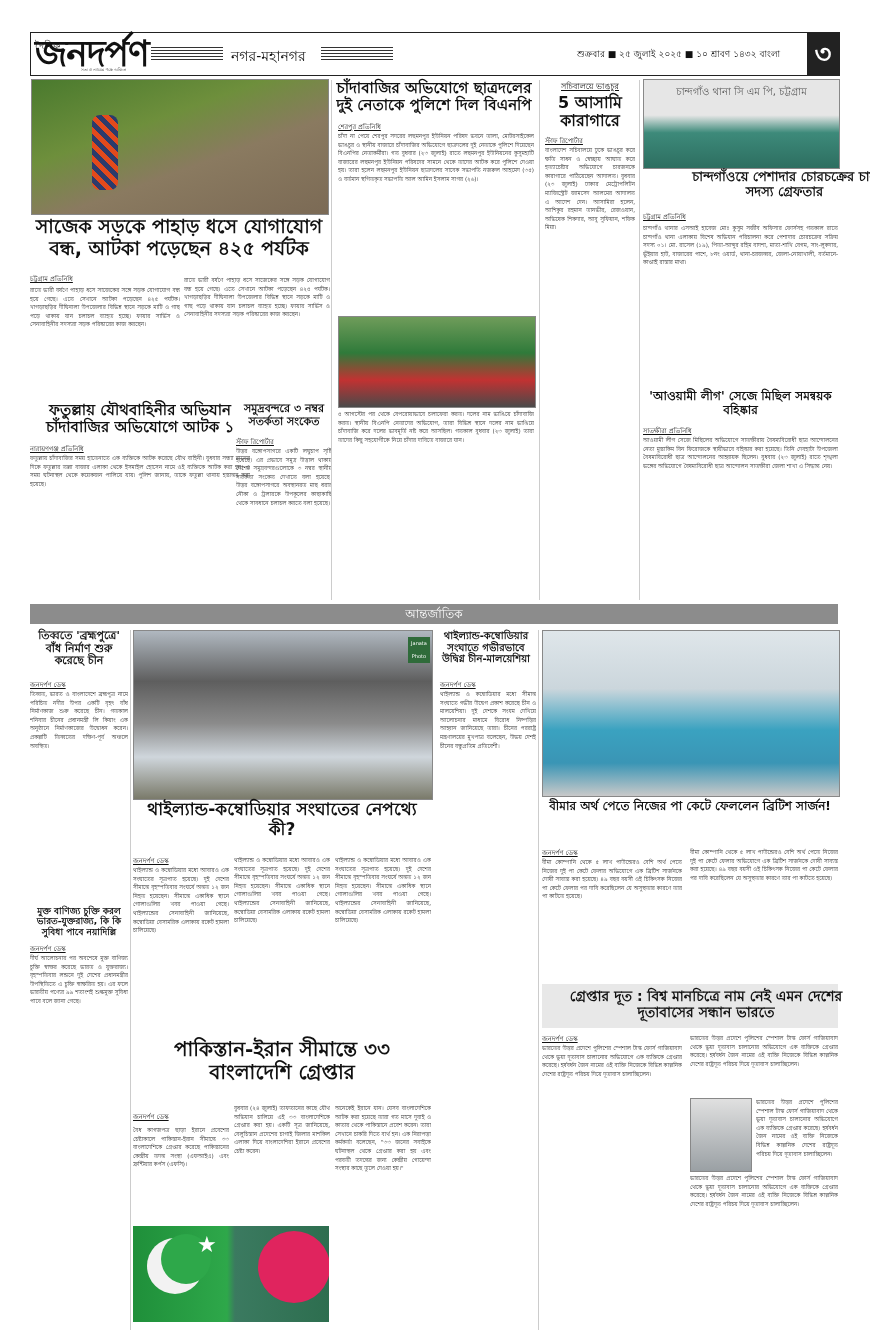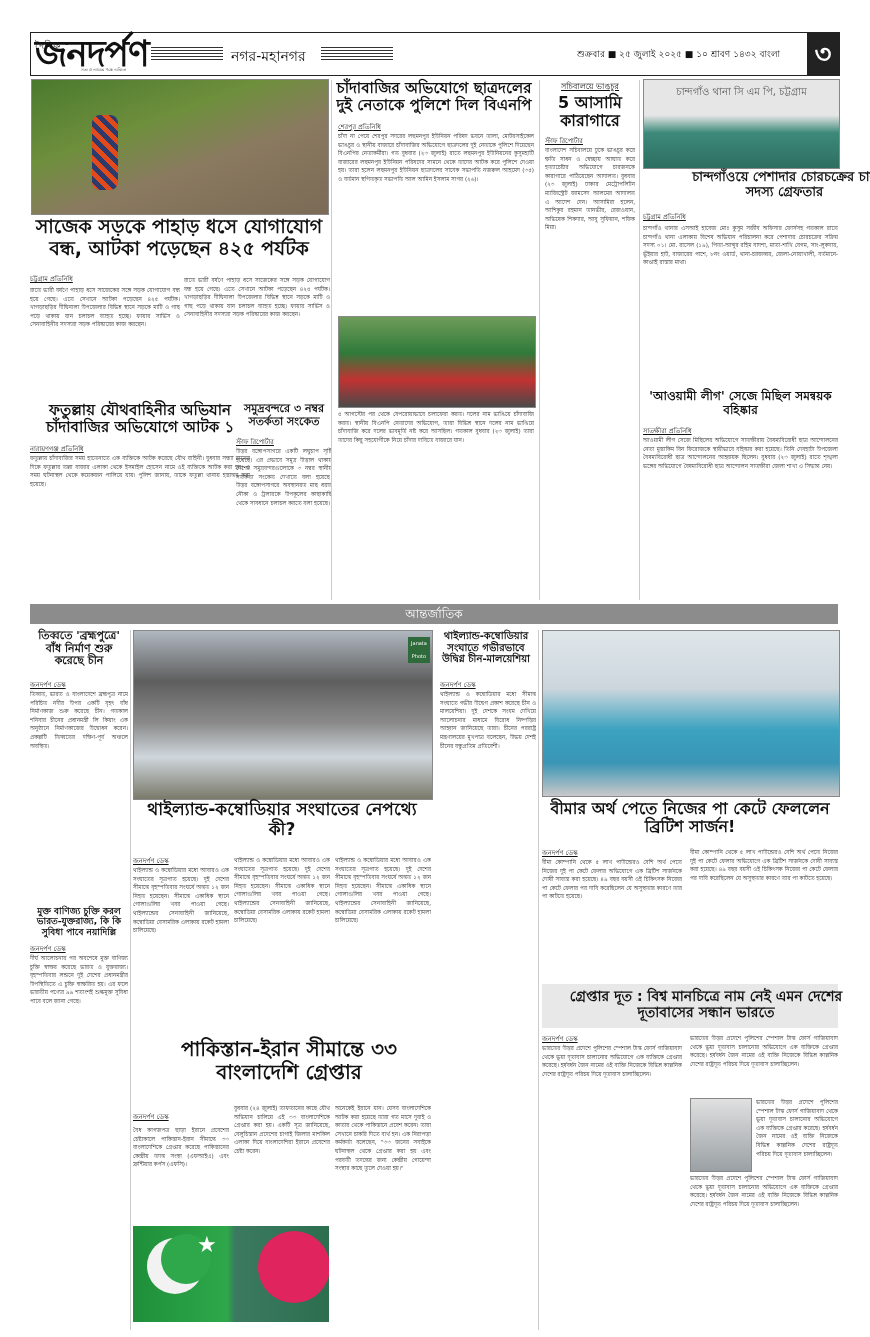--- a/index.html
+++ b/index.html
@@ -91,35 +91,35 @@
 <div class="byline" style="left:133px;top:856px;">জনদর্পণ ডেস্ক</div>
 <div class="body" style="left:133px;top:866px;width:96px;height:160px;">থাইল্যান্ড ও কম্বোডিয়ার মধ্যে আবারও এক সংঘাতের সূত্রপাত হয়েছে। দুই দেশের সীমান্তে বৃহস্পতিবার সংঘর্ষে অন্তত ১২ জন নিহত হয়েছেন। সীমান্তে একাধিক স্থানে গোলাগুলির খবর পাওয়া গেছে। থাইল্যান্ডের সেনাবাহিনী জানিয়েছে, কম্বোডিয়া বেসামরিক এলাকায় রকেট হামলা চালিয়েছে।</div>
 <div class="body" style="left:234px;top:856px;width:96px;height:170px;">থাইল্যান্ড ও কম্বোডিয়ার মধ্যে আবারও এক সংঘাতের সূত্রপাত হয়েছে। দুই দেশের সীমান্তে বৃহস্পতিবার সংঘর্ষে অন্তত ১২ জন নিহত হয়েছেন। সীমান্তে একাধিক স্থানে গোলাগুলির খবর পাওয়া গেছে। থাইল্যান্ডের সেনাবাহিনী জানিয়েছে, কম্বোডিয়া বেসামরিক এলাকায় রকেট হামলা চালিয়েছে।</div>
 <div class="body" style="left:335px;top:856px;width:96px;height:170px;">থাইল্যান্ড ও কম্বোডিয়ার মধ্যে আবারও এক সংঘাতের সূত্রপাত হয়েছে। দুই দেশের সীমান্তে বৃহস্পতিবার সংঘর্ষে অন্তত ১২ জন নিহত হয়েছেন। সীমান্তে একাধিক স্থানে গোলাগুলির খবর পাওয়া গেছে। থাইল্যান্ডের সেনাবাহিনী জানিয়েছে, কম্বোডিয়া বেসামরিক এলাকায় রকেট হামলা চালিয়েছে।</div>
 
 <div class="headline" style="left:436px;top:630px;width:100px;font-size:10px;">থাইল্যান্ড-কম্বোডিয়ার সংঘাতে গভীরভাবে উদ্বিগ্ন চীন-মালয়েশিয়া</div>
 <div class="byline" style="left:440px;top:680px;">জনদর্পণ ডেস্ক</div>
 <div class="body" style="left:440px;top:690px;width:96px;height:640px;">থাইল্যান্ড ও কম্বোডিয়ার মধ্যে সীমান্ত সংঘাতে গভীর উদ্বেগ প্রকাশ করেছে চীন ও মালয়েশিয়া। দুই দেশকে সংযম দেখিয়ে আলোচনার মাধ্যমে বিরোধ নিষ্পত্তির আহ্বান জানিয়েছে তারা। চীনের পররাষ্ট্র মন্ত্রণালয়ের মুখপাত্র বলেছেন, উভয় দেশই চীনের বন্ধুপ্রতিম প্রতিবেশী।</div>
 
 <div class="photo" style="left:542px;top:630px;width:296px;height:165px;background:linear-gradient(180deg,#dfe6ea 0%,#cbd6dc 35%,#3aa2c0 60%,#3a95b5 80%,#c9c9c9 100%);"></div>
-<div class="headline" style="left:542px;top:800px;width:296px;font-size:16px;">বীমার অর্থ পেতে নিজের পা কেটে ফেললেন ব্রিটিশ সার্জন!</div>
+<div class="headline" style="left:542px;top:800px;width:296px;font-size:12px;">বীমার অর্থ পেতে নিজের পা কেটে ফেললেন ব্রিটিশ সার্জন!</div>
 <div class="byline" style="left:542px;top:848px;">জনদর্পণ ডেস্ক</div>
 <div class="body" style="left:542px;top:858px;width:140px;height:122px;">বীমা কোম্পানি থেকে ৫ লাখ পাউন্ডেরও বেশি অর্থ পেতে নিজের দুই পা কেটে ফেলার অভিযোগে এক ব্রিটিশ সার্জনকে দোষী সাব্যস্ত করা হয়েছে। ৪৯ বছর বয়সী ওই চিকিৎসক নিজের পা কেটে ফেলার পর দাবি করেছিলেন যে অসুস্থতার কারণে তার পা কাটতে হয়েছে।</div>
 <div class="body" style="left:690px;top:848px;width:148px;height:132px;">বীমা কোম্পানি থেকে ৫ লাখ পাউন্ডেরও বেশি অর্থ পেতে নিজের দুই পা কেটে ফেলার অভিযোগে এক ব্রিটিশ সার্জনকে দোষী সাব্যস্ত করা হয়েছে। ৪৯ বছর বয়সী ওই চিকিৎসক নিজের পা কেটে ফেলার পর দাবি করেছিলেন যে অসুস্থতার কারণে তার পা কাটতে হয়েছে।</div>
 
 <div class="gray-box" style="left:542px;top:984px;width:296px;height:44px;"></div>
 <div class="headline" style="left:542px;top:988px;width:296px;font-size:14px;padding-left:16px;">গ্রেপ্তার দূত : বিশ্ব মানচিত্রে নাম নেই এমন দেশের দূতাবাসের সন্ধান ভারতে</div>
 <div class="byline" style="left:542px;top:1034px;">জনদর্পণ ডেস্ক</div>
 <div class="body" style="left:542px;top:1044px;width:140px;height:290px;">ভারতের উত্তর প্রদেশে পুলিশের স্পেশাল টাস্ক ফোর্স গাজিয়াবাদ থেকে ভুয়া দূতাবাস চালানোর অভিযোগে এক ব্যক্তিকে গ্রেপ্তার করেছে। হর্ষবর্ধন জৈন নামের ওই ব্যক্তি নিজেকে বিভিন্ন কাল্পনিক দেশের রাষ্ট্রদূত পরিচয় দিয়ে দূতাবাস চালাচ্ছিলেন।</div>
 <div class="body" style="left:690px;top:1034px;width:148px;height:60px;">ভারতের উত্তর প্রদেশে পুলিশের স্পেশাল টাস্ক ফোর্স গাজিয়াবাদ থেকে ভুয়া দূতাবাস চালানোর অভিযোগে এক ব্যক্তিকে গ্রেপ্তার করেছে। হর্ষবর্ধন জৈন নামের ওই ব্যক্তি নিজেকে বিভিন্ন কাল্পনিক দেশের রাষ্ট্রদূত পরিচয় দিয়ে দূতাবাস চালাচ্ছিলেন।</div>
 <div class="photo" style="left:690px;top:1098px;width:60px;height:72px;background:linear-gradient(180deg,#e0e0e0,#9aa0a4);"></div>
 <div class="body" style="left:756px;top:1098px;width:82px;height:72px;">ভারতের উত্তর প্রদেশে পুলিশের স্পেশাল টাস্ক ফোর্স গাজিয়াবাদ থেকে ভুয়া দূতাবাস চালানোর অভিযোগে এক ব্যক্তিকে গ্রেপ্তার করেছে। হর্ষবর্ধন জৈন নামের ওই ব্যক্তি নিজেকে বিভিন্ন কাল্পনিক দেশের রাষ্ট্রদূত পরিচয় দিয়ে দূতাবাস চালাচ্ছিলেন।</div>
 <div class="body" style="left:690px;top:1174px;width:148px;height:160px;">ভারতের উত্তর প্রদেশে পুলিশের স্পেশাল টাস্ক ফোর্স গাজিয়াবাদ থেকে ভুয়া দূতাবাস চালানোর অভিযোগে এক ব্যক্তিকে গ্রেপ্তার করেছে। হর্ষবর্ধন জৈন নামের ওই ব্যক্তি নিজেকে বিভিন্ন কাল্পনিক দেশের রাষ্ট্রদূত পরিচয় দিয়ে দূতাবাস চালাচ্ছিলেন।</div>
 
-<div class="headline" style="left:140px;top:1038px;width:298px;font-size:20px;">পাকিস্তান-ইরান সীমান্তে ৩৩ বাংলাদেশি গ্রেপ্তার</div>
+<div class="headline" style="left:133px;top:1038px;width:298px;font-size:20px;">পাকিস্তান-ইরান সীমান্তে ৩৩ বাংলাদেশি গ্রেপ্তার</div>
 <div class="byline" style="left:133px;top:1112px;">জনদর্পণ ডেস্ক</div>
 <div class="body" style="left:133px;top:1126px;width:96px;height:95px;">বৈধ কাগজপত্র ছাড়া ইরানে প্রবেশের চেষ্টাকালে পাকিস্তান-ইরান সীমান্তে ৩৩ বাংলাদেশিকে গ্রেপ্তার করেছে পাকিস্তানের কেন্দ্রীয় তদন্ত সংস্থা (এফআইএ) এবং ফ্রন্টিয়ার কর্পস (এফসি)।</div>
 <div class="body" style="left:234px;top:1104px;width:96px;height:117px;">বুধবার (২৪ জুলাই) তাফতানের কাছে যৌথ অভিযান চালিয়ে এই ৩৩ বাংলাদেশিকে গ্রেপ্তার করা হয়। একটি সূত্র জানিয়েছে, বেলুচিস্তান প্রদেশের চাগাই জিলার মাশকিল এলাকা দিয়ে বাংলাদেশিরা ইরানে প্রবেশের চেষ্টা করেন।</div>
 <div class="body" style="left:335px;top:1104px;width:96px;height:230px;">অনেকেই ইরানে যান। যেসব বাংলাদেশিকে আটক করা হয়েছে তারা গত মাসে দুবাই ও কাতার থেকে পাকিস্তানে প্রবেশ করেন। তারা সেখানে চাকরি দিতে ব্যর্থ হন। এক নিরাপত্তা কর্মকর্তা বলেছেন, "৩৩ জনের সবাইকে ঘটনাস্থল থেকে গ্রেপ্তার করা হয় এবং পরবর্তী তদন্তের জন্য কেন্দ্রীয় গোয়েন্দা সংস্থার কাছে তুলে দেওয়া হয়।"</div>
 <div class="photo" style="left:133px;top:1226px;width:196px;height:96px;border:none;background:linear-gradient(90deg,#1f8f3a 0%,#2ea84a 48%,#3b7a60 52%,#2d6e4f 100%);">
   <div style="position:absolute;left:14px;top:12px;width:56px;height:56px;border-radius:50%;background:#f2f2f2;"></div>
   <div style="position:absolute;left:28px;top:8px;width:50px;height:50px;border-radius:50%;background:#2ea84a;"></div>
   <div style="position:absolute;left:64px;top:8px;color:#fff;font-size:22px;line-height:22px;">★</div>
   <div style="position:absolute;left:125px;top:5px;width:72px;height:72px;border-radius:50%;background:#e0245e;"></div>
 </div>

